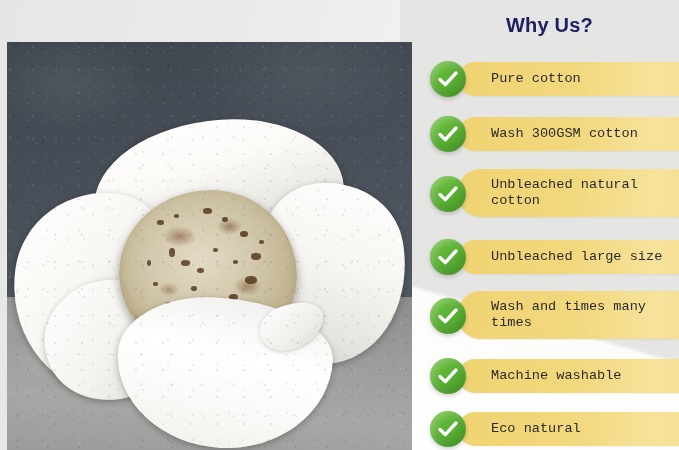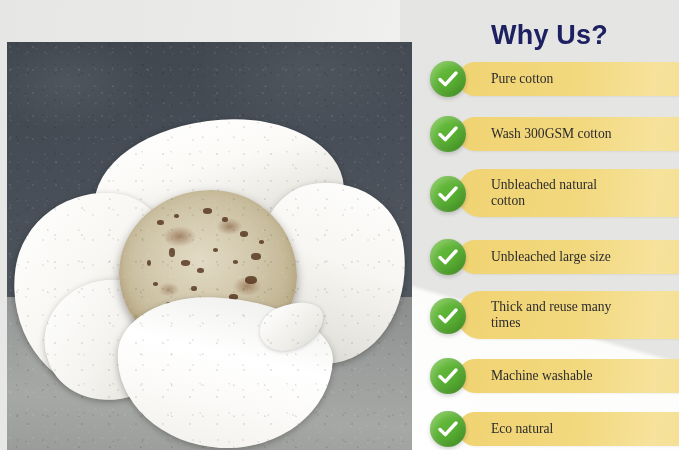--- a/index.html
+++ b/index.html
@@ -19,23 +19,23 @@
   }
   
   #sheen {
     position:absolute; left:400px; top:0; width:279px; height:450px;
     background:linear-gradient(196deg, rgba(228,228,226,.95) 0%, rgba(228,228,226,.95) 68%, rgba(252,252,251,.98) 69%, rgba(255,255,255,.98) 100%);
     pointer-events:none;
   }
 
   
   #title {
-    position:absolute; left:420px; top:20px; width:259px;
+    position:absolute; left:420px; top:14px; width:259px;
     text-align:center;
-    font-size:27px; font-weight:bold; letter-spacing:.2px;
+    font-size:20px; font-weight:bold; letter-spacing:.2px;
     color:#1d2061;
     font-family:"Liberation Sans", sans-serif;
     z-index:6;
   }
 
   
   #photo {
     position:absolute; left:7px; top:42px; width:405px; height:408px;
     overflow:hidden;
     background:#4a5159;
@@ -157,21 +157,21 @@
     position:absolute; left:28px;
     border-radius:22px 0 0 22px;
     background:linear-gradient(95deg,#f0d372 0%, #f2d87e 48%, #f6e29b 78%, #f4dd8d 100%);
     display:flex; align-items:center;
     padding-left:33px; padding-right:8px;
     width:251px;
     box-shadow:0 1px 2px rgba(0,0,0,.05);
   }
   .pill-text {
     font-size:13.6px; color:#2b2b2b; line-height:16px;
-    font-family:Liberation Serif, serif;
+    font-family:Liberation Mono, monospace;
     white-space:pre-line;
   }
   .check {
     position:absolute; left:0; width:36px; height:36px; border-radius:50%;
     background:
       linear-gradient(140deg,#6fc13f 0%, #5cb335 45%, #4ea22c 100%);
     box-shadow:0 2px 4px rgba(0,0,0,.18), inset -3px -4px 8px rgba(0,0,0,.13), inset 3px 3px 7px rgba(255,255,255,.25);
     z-index:3;
   }
   .check svg { position:absolute; left:8px; top:9px; }
@@ -271,21 +271,21 @@
       </div>
     </div>
 
     <div class="row" style="top:240px;">
       <div class="check" style="top:8px;">
         <svg width="20" height="18" viewBox="0 0 20 18">
             <path d="M2 9.5 L7.3 14.6 L18 3" stroke="#ffffff" stroke-width="3.4" fill="none" stroke-linecap="round" stroke-linejoin="round"></path>
           </svg>
       </div>
       <div class="pill" style="height:48px;top:1px;">
-        <span class="pill-text">Thick and reuse many
+        <span class="pill-text">Wash and times many
 times</span>
       </div>
     </div>
 
     <div class="row" style="top:305px;">
       <div class="check" style="top:3px;">
         <svg width="20" height="18" viewBox="0 0 20 18">
             <path d="M2 9.5 L7.3 14.6 L18 3" stroke="#ffffff" stroke-width="3.4" fill="none" stroke-linecap="round" stroke-linejoin="round"></path>
           </svg>
       </div>

